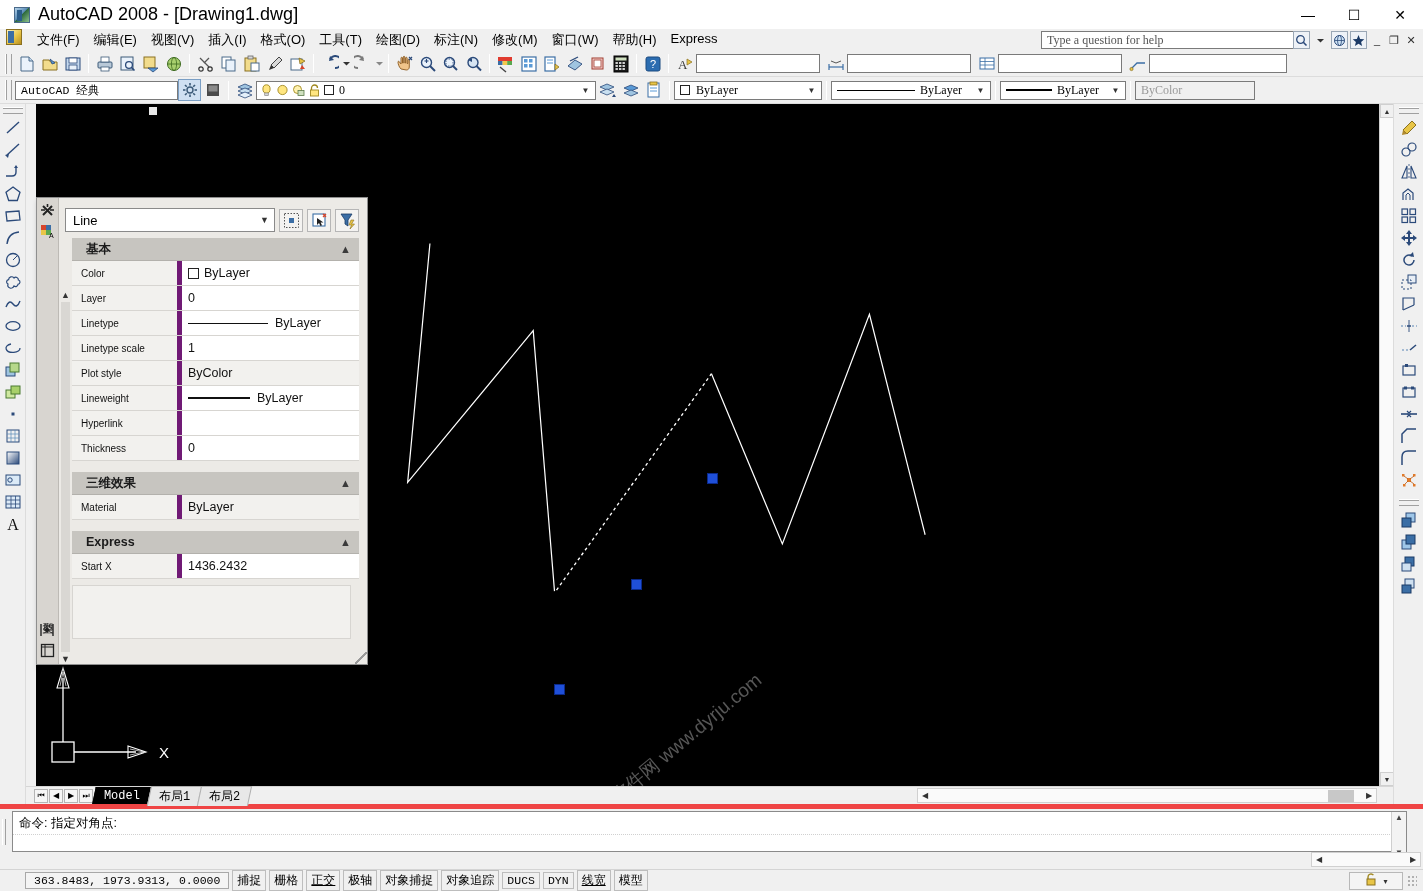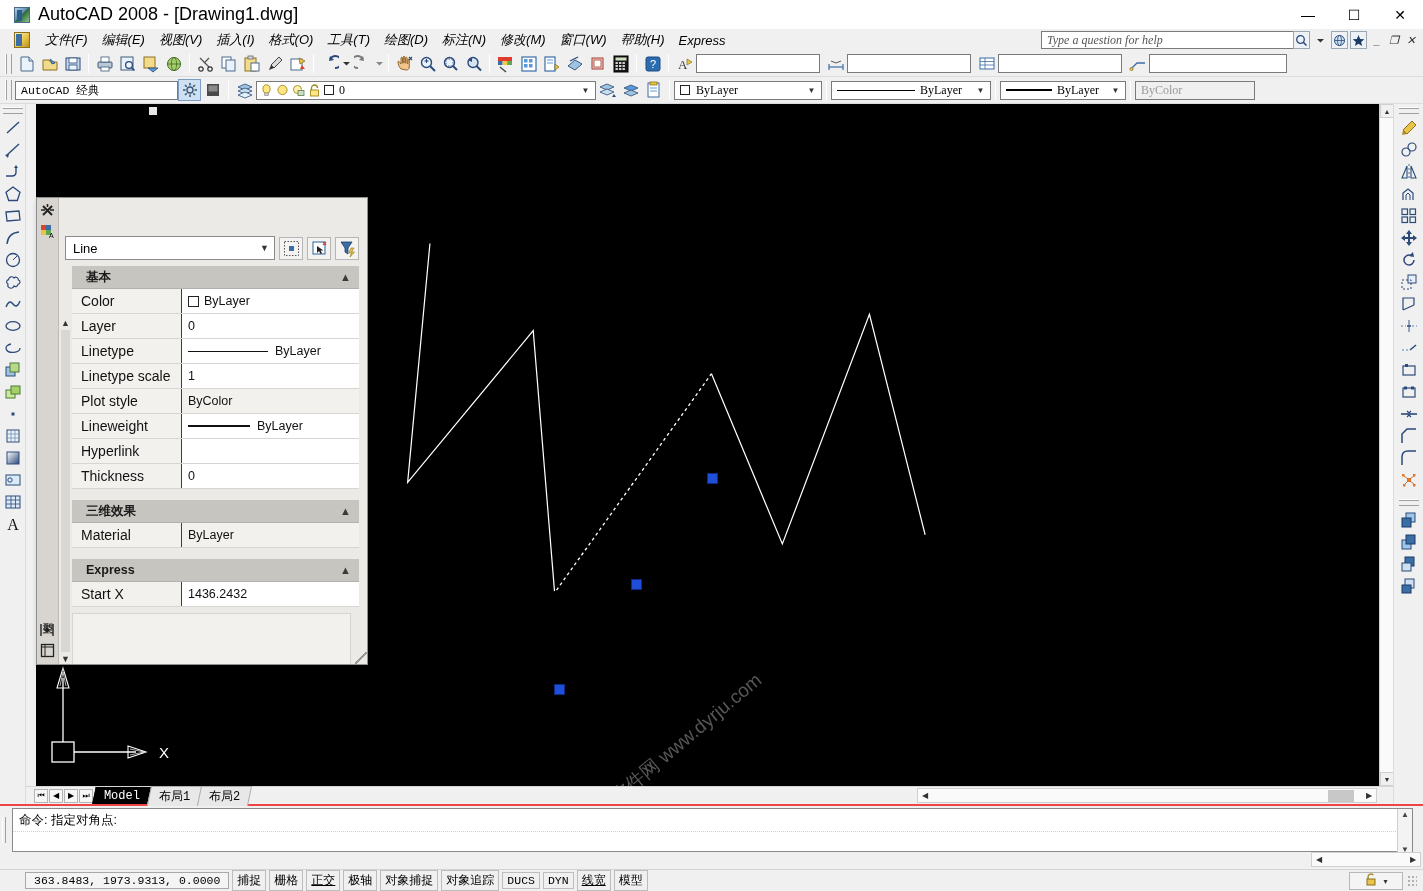--- a/index.html
+++ b/index.html
@@ -57,25 +57,24 @@
     display: flex; align-items: center; justify-content: center;
     font-size: 14px; color: #000;
     cursor: default;
   }
 
   
   .menubar {
     height: 22px;
     background: #f0f0f0;
     display: flex;
-    align-items: center;
-    padding-left: 14px;
+    align-items: flex-start;
+    padding-left: 6px;
     flex: 0 0 22px;
     position: relative;
-    font-style: italic;
   }
   .menu-app-icon {
     width: 16px; height: 16px;
     margin-right: 8px;
     background: linear-gradient(135deg,#fdf3c0 0%, #e8c547 55%, #b88f1e 100%);
     border: 1px solid #8a7020;
     position: relative;
   }
   .menu-app-icon::before {
     content:"";
@@ -323,21 +322,20 @@
     margin-top: auto;
     margin-bottom: 6px;
     letter-spacing: 1px;
   }
   .props-body {
     flex:1 1 auto;
     display:flex; flex-direction:column;
     background:#eceae6;
     min-width:0;
     position: relative;
-    margin-top: 28px;
   }
   .props-top {
     display:flex; align-items:center;
     padding: 10px 8px 6px 6px;
     gap: 4px;
   }
   .props-combo {
     flex: 1 1 auto;
     height: 24px;
     background: #fff;
@@ -394,23 +392,23 @@
     height: 25px;
     border-bottom: 1px solid #d7d5d1;
     background: #fff;
   }
   .prop-row:nth-child(odd) .prop-name { }
   .prop-name {
     width: 110px;
     flex: 0 0 110px;
     display:flex; align-items:center;
     padding-left: 9px;
-    font-size: 14px;
+    font-size: 10px;
     background: #f2f1ee;
-    border-right: 1px solid #701a75;
+    border-right: 5px solid #701a75;
     color:#111;
   }
   .prop-val {
     flex: 1 1 auto;
     display:flex; align-items:center;
     padding-left: 6px;
     font-size: 12.5px;
     background: #fff;
     color:#111;
     gap: 5px;
@@ -443,22 +441,22 @@
     background: linear-gradient(135deg, transparent 45%, #9a9a9a 45%, #9a9a9a 55%, transparent 55%);
   }
 
   
   .cmdwin {
     height: 48px;
     flex: 0 0 48px;
     background: #f0f0f0;
     display:flex;
     align-items: stretch;
-    padding: 2px 10px 0 2px;
-    border-top: 2px solid #ef4444;
+    padding: 2px 16px 0 2px;
+    border-top: 5px solid #ef4444;
   }
   .cmd-grip {
     width: 8px;
     display:flex;align-items:center;
     margin-right: 2px;
   }
   .cmd-grip i {
     display:block; width:4px;height:26px;
     border-left:1px solid #fff; border-right:1px solid #a0a0a0;
   }

